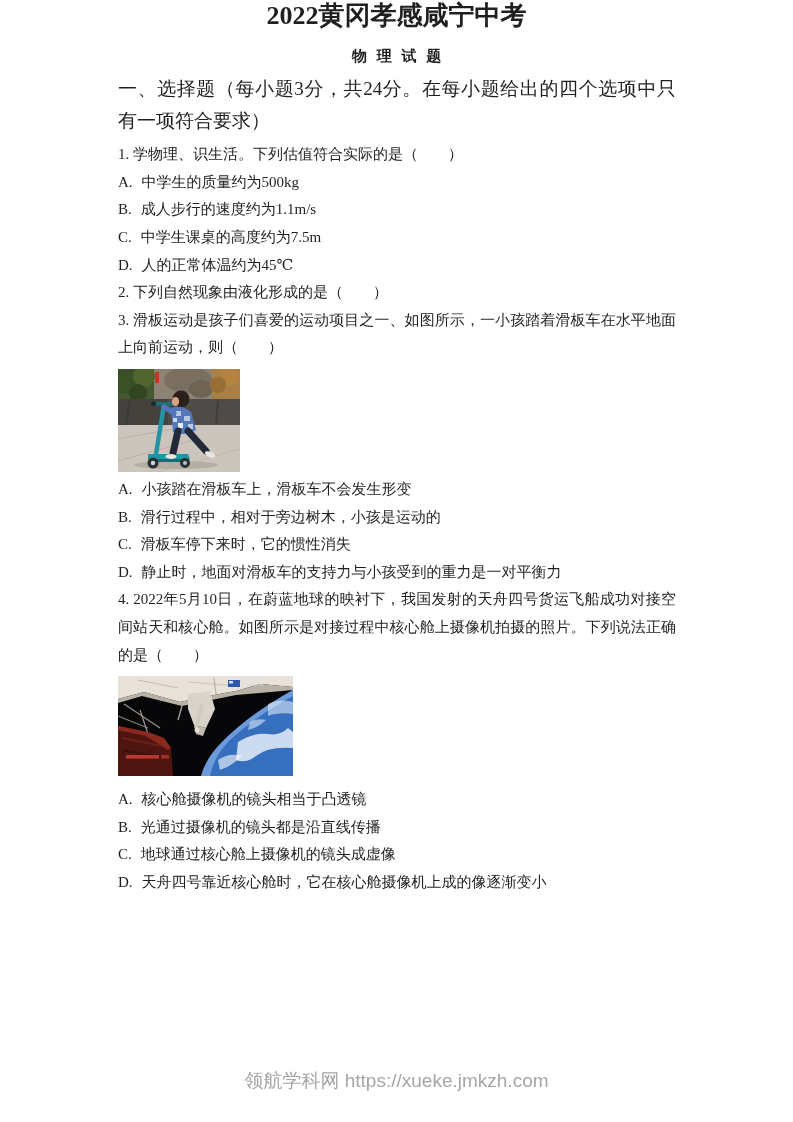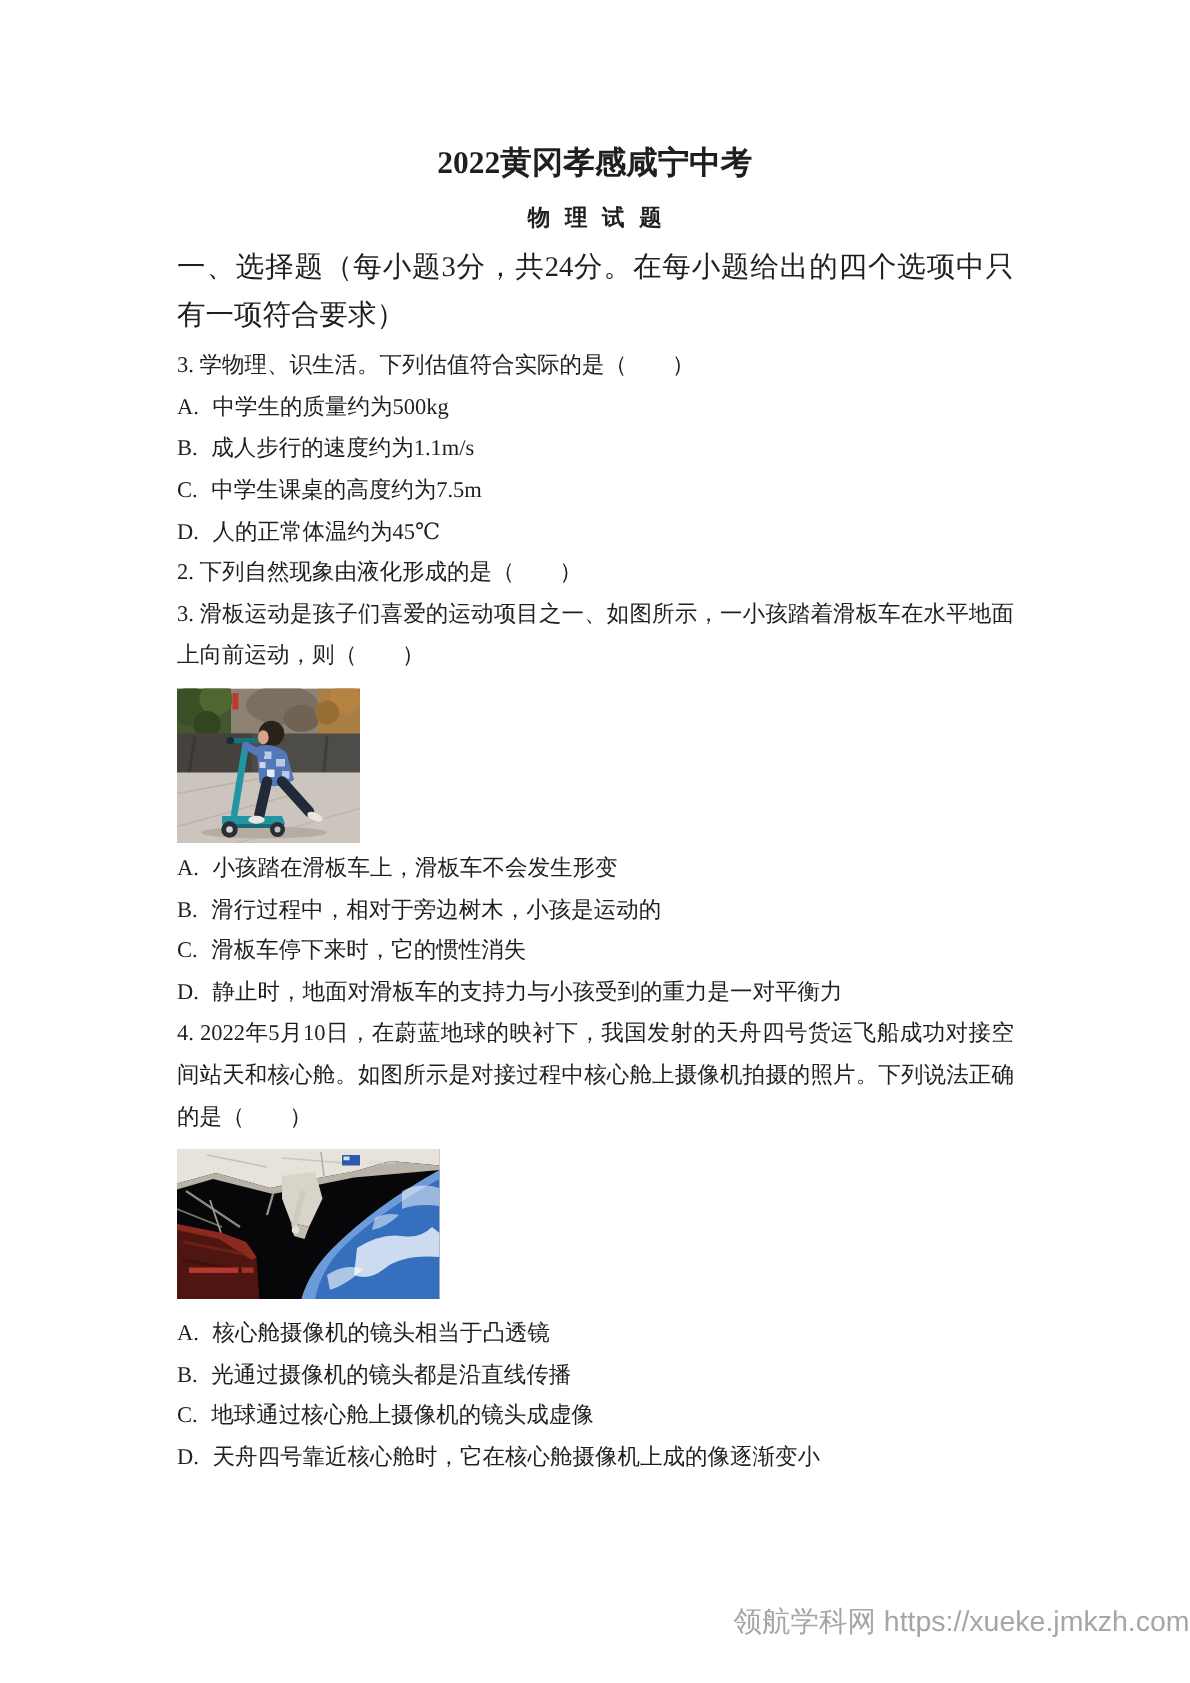--- a/index.html
+++ b/index.html
@@ -6,23 +6,23 @@
   .page{
     position:relative;
     width:793px;height:1122px;
     margin:0 auto;
     background:#ffffff;
     overflow:hidden;
     font-family:"Liberation Serif","DejaVu Serif",serif;
     color:#1f1f1f;
   }
   .title{
-    margin:0;padding-top:96px;
+    margin:0;
     text-align:center;
-    font-size:21px;font-weight:bold;line-height:1.2;
+    font-size:26px;font-weight:bold;line-height:1.2;
   }
   .subtitle{
     margin:16px 0 0 0;
     text-align:center;
     font-size:15px;font-weight:bold;line-height:1.2;
     letter-spacing:3px;padding-left:3px;
   }
   .content{
     margin:8px 0 0 118px;
     width:558px;
@@ -41,40 +41,40 @@
   .question{margin:0;}
   .opt-label{margin-right:9px;}
   .opt-inline{display:inline-block;width:163px;vertical-align:top;}
   .opt-inline .opt-label{margin-right:7px;}
   figure{margin:0;padding:0;}
   .photo-scooter{margin:7px 0 4px 0;width:122px;height:103px;line-height:0;}
   .photo-space{margin:7px 0 10px 0;width:175px;height:100px;line-height:0;}
   .photo-scooter svg,.photo-space svg{display:block;}
   .footer{
     position:absolute;left:0;right:0;bottom:28px;
-    text-align:right;
+    text-align:center;
     font-family:"Liberation Sans","DejaVu Sans",sans-serif;
     font-size:19px;color:#a6a6a6;
   }
 </style>
 </head>
 <body>
 
 <div class="page">
 
   <h1 class="title">2022黄冈孝感咸宁中考</h1>
   <h2 class="subtitle">物 理 试 题</h2>
 
   <div class="content">
     <h3 class="section-heading">一、选择题（每小题3分，共24分。在每小题给出的四个选项中只有一项符合要求）</h3>
 
     <div class="body-flow">
 
       <section class="question">
-        <p>3. 学物理、识生活。下列估值符合实际的是（　　）</p>
+        <p>1. 学物理、识生活。下列估值符合实际的是（　　）</p>
         <p><span class="opt-label">A.</span><span>中学生的质量约为500kg</span></p>
         <p><span class="opt-label">B.</span><span>成人步行的速度约为1.1m/s</span></p>
         <p><span class="opt-label">C.</span><span>中学生课桌的高度约为7.5m</span></p>
         <p><span class="opt-label">D.</span><span>人的正常体温约为45℃</span></p>
       </section>
 
       <section class="question">
         <p>2. 下列自然现象由液化形成的是（　　）</p>
       </section>
 

